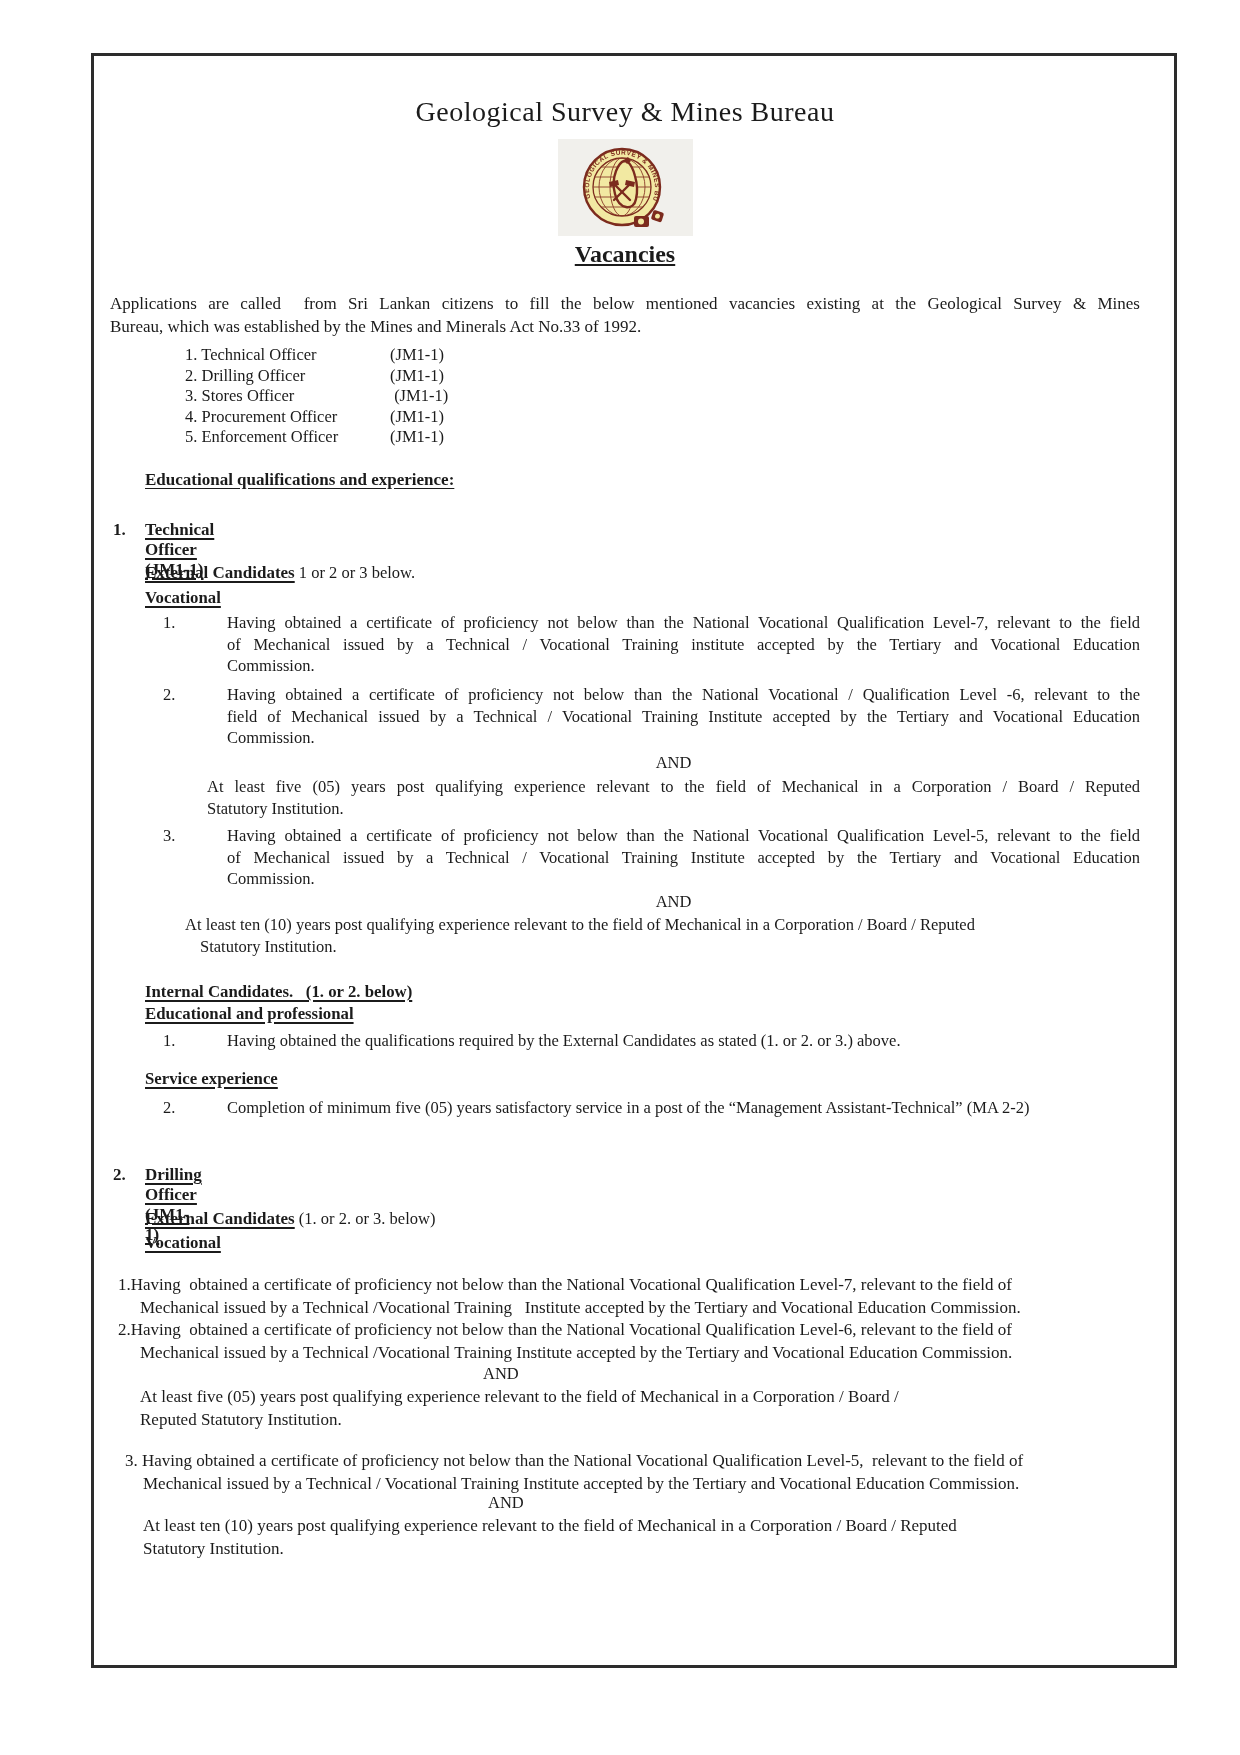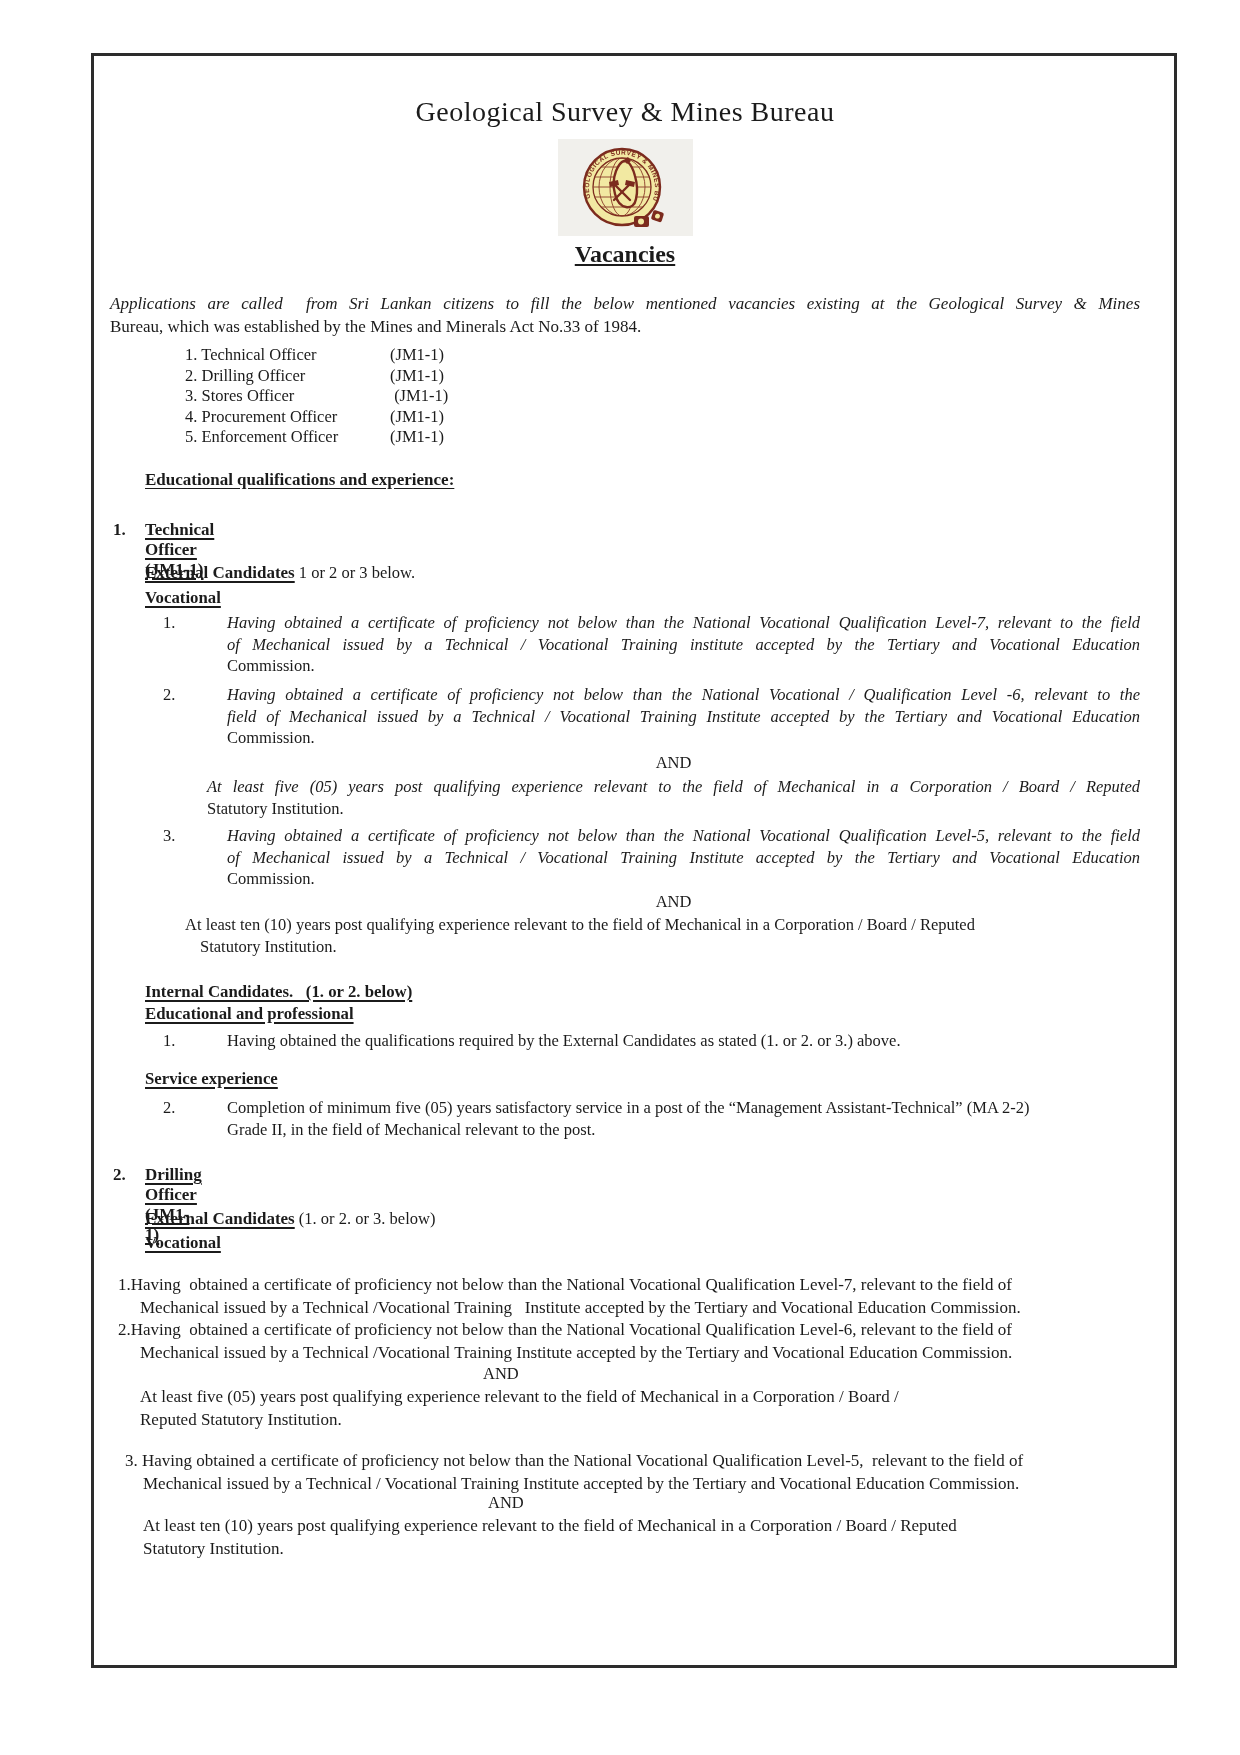--- a/index.html
+++ b/index.html
@@ -6,21 +6,21 @@
   .page{position:relative;width:1240px;height:1755px;background:#fff;
         font-family:"Liberation Serif",serif;color:#1b1b1b;overflow:hidden;}
   .border-box{position:absolute;left:91px;top:53px;width:1080px;height:1609px;
         border:3px solid #2c2c2c;background:#fff;}
   .abs{position:absolute;}
   .ctr{left:110px;width:1030px;text-align:center;}
   .doc-title{top:96px;font-size:28px;letter-spacing:0.5px;}
   .logo-wrap{top:139px;left:110px;width:1030px;text-align:center;line-height:0;}
   .doc-subtitle{top:241px;font-size:24px;font-weight:bold;text-decoration:underline;}
   .intro{top:292px;left:110px;width:1030px;font-size:17px;line-height:23px;}
-  .jline{text-align:justify;text-align-last:justify;font-style:italic;}
+  .jline{text-align:justify;text-align-last:justify;}
   .vac-list{top:345px;left:185px;font-size:16.5px;line-height:20.6px;}
   .vac-row{display:flex;align-items:center;}
   .vac-name{display:inline-block;width:205px;}
   .h-bold{font-weight:bold;font-size:17px;}
   .u{text-decoration:underline;text-decoration-thickness:2px;text-underline-offset:3px;}
   .qual-heading{top:470px;left:145px;text-decoration:underline;}
   .sec-num{position:absolute;left:113px;font-weight:bold;font-size:17px;}
   .sec-title{position:absolute;left:145px;}
   .label-line{left:145px;font-size:16.8px;}
   .label-suffix{font-weight:normal;font-size:16.5px;}
@@ -77,21 +77,21 @@
         <rect x="94" y="72" width="11" height="10" rx="2" fill="#7c2b1e" transform="rotate(18 99 77)"></rect>
         <circle cx="99.5" cy="77" r="2.4" fill="#f2e9a2" transform="rotate(18 99 77)"></circle>
       </g>
     </svg>
   </div>
 
   <div class="abs ctr doc-subtitle">Vacancies</div>
 
   <div class="abs intro">
     <div class="jline">Applications are called&nbsp; from Sri Lankan citizens to fill the below mentioned vacancies existing at the Geological Survey &amp; Mines</div>
-    <div>Bureau, which was established by the Mines and Minerals Act No.33 of 1984.</div>
+    <div>Bureau, which was established by the Mines and Minerals Act No.33 of 1992.</div>
   </div>
 
   <div class="abs vac-list">
     <div class="vac-row">
       <span class="vac-name">1. Technical Officer</span>
       <span>(JM1-1)</span>
     </div>
     <div class="vac-row">
       <span class="vac-name">2. Drilling Officer</span>
       <span>(JM1-1)</span>
@@ -170,21 +170,20 @@
     <span class="inum">1.</span>
     <div class="itext">Having obtained the qualifications required by the External Candidates as stated (1. or 2. or 3.) above.</div>
   </div>
 
   <div class="abs label-line h-bold u" style="top:1069px">Service experience</div>
 
   <div class="abs item" style="top:1097px">
     <span class="inum">2.</span>
     <div class="itext">
       <div>Completion of minimum five (05) years satisfactory service in a post of the “Management Assistant-Technical” (MA 2-2)</div>
-      <div>Grade II, in the field of Mechanical relevant to the post.</div>
     </div>
   </div>
 
   <div class="abs" style="top:1165px">
     <span class="sec-num">2.</span>
     <span class="sec-title h-bold u">Drilling Officer (JM1-1)</span>
   </div>
 
   <div class="abs label-line" style="top:1209px">
     <span class="h-bold u">External Candidates</span><span class="label-suffix"> (1. or 2. or 3. below)</span>

